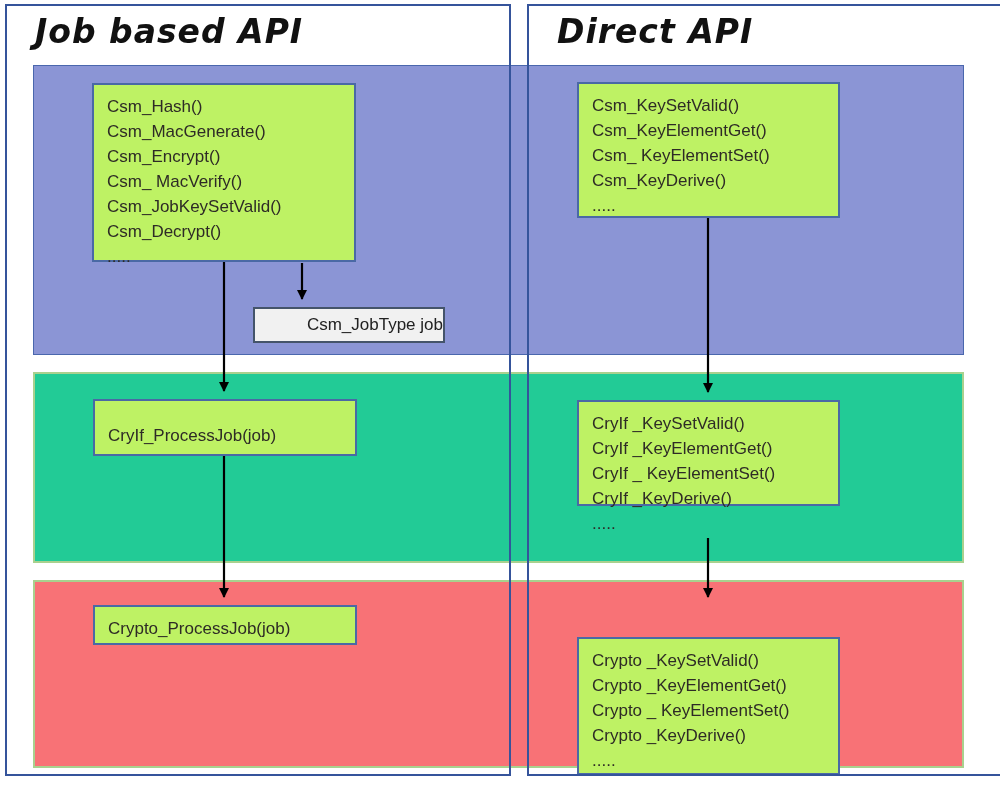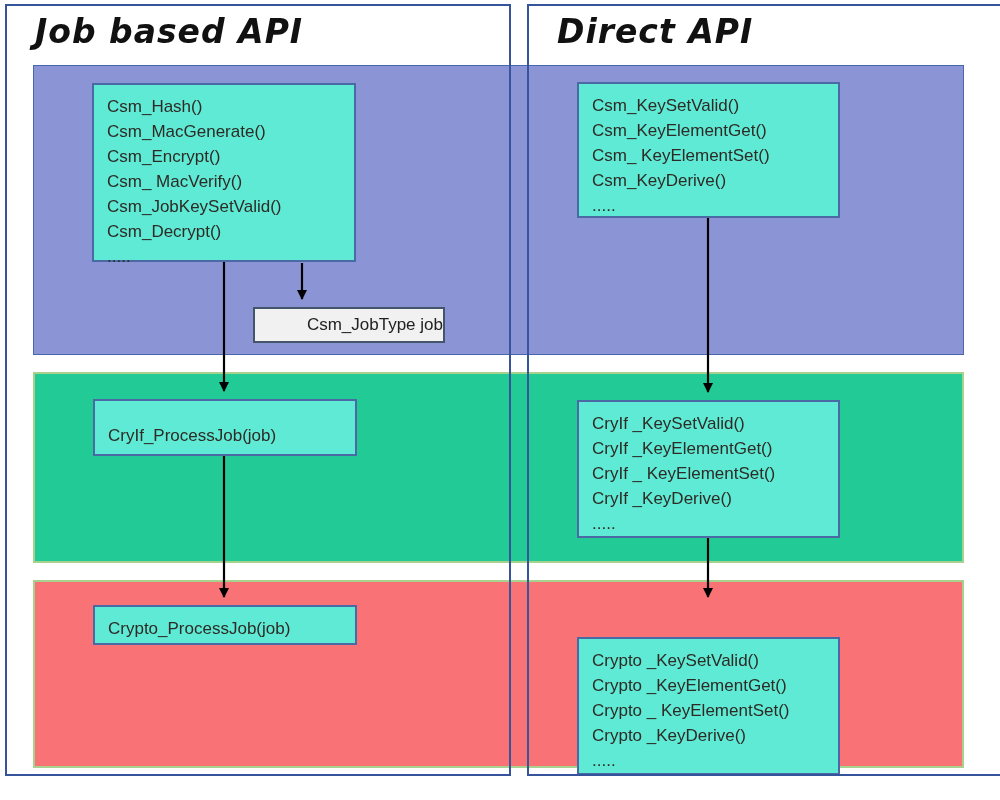--- a/index.html
+++ b/index.html
@@ -22,30 +22,30 @@
   .panel-right { left: 527px; }
   .panel-title {
     position: absolute; top: 6px; left: 28px;
     font-size: 33px; font-style: italic; font-weight: 600;
     letter-spacing: 1px; color: #111111;
     font-family: cursive, "DejaVu Sans", sans-serif;
     white-space: nowrap;
   }
   
   .fbox {
-    position: absolute; background: #5eead4; border: 2px solid #4A69A5;
+    position: absolute; background: #bef264; border: 2px solid #4A69A5;
     color: #2E2B26; font-size: 17px; line-height: 25px;
     padding: 9px 8px 6px 13px;
   }
   .fbox .line { white-space: pre; }
   .box-csm-job    { left: 92px;  top: 83px;  width: 264px; height: 179px; }
   .box-cryif-job  { left: 93px;  top: 399px; width: 264px; height: 57px;  display: flex; align-items: flex-end; }
   .box-crypto-job { left: 93px;  top: 605px; width: 264px; height: 40px;  display: flex; align-items: flex-start; }
   .box-csm-key    { left: 577px; top: 82px;  width: 263px; height: 136px; }
-  .box-cryif-key  { left: 577px; top: 400px; width: 263px; height: 138px; }
+  .box-cryif-key  { left: 577px; top: 400px; width: 263px; height: 106px; }
   .box-crypto-key { left: 577px; top: 605px; width: 263px; height: 138px; margin-top: 32px; }
   
   .gbox {
     position: absolute; left: 253px; top: 307px; width: 192px; height: 36px;
     background: #F1F1F1; border: 2px solid #44546A;
     display: flex; align-items: center; justify-content: flex-end;
     font-size: 17px; color: #222222;
   }
   .arrow-layer { position: absolute; left: 0; top: 0; width: 1000px; height: 800px; pointer-events: none; }
 </style>

